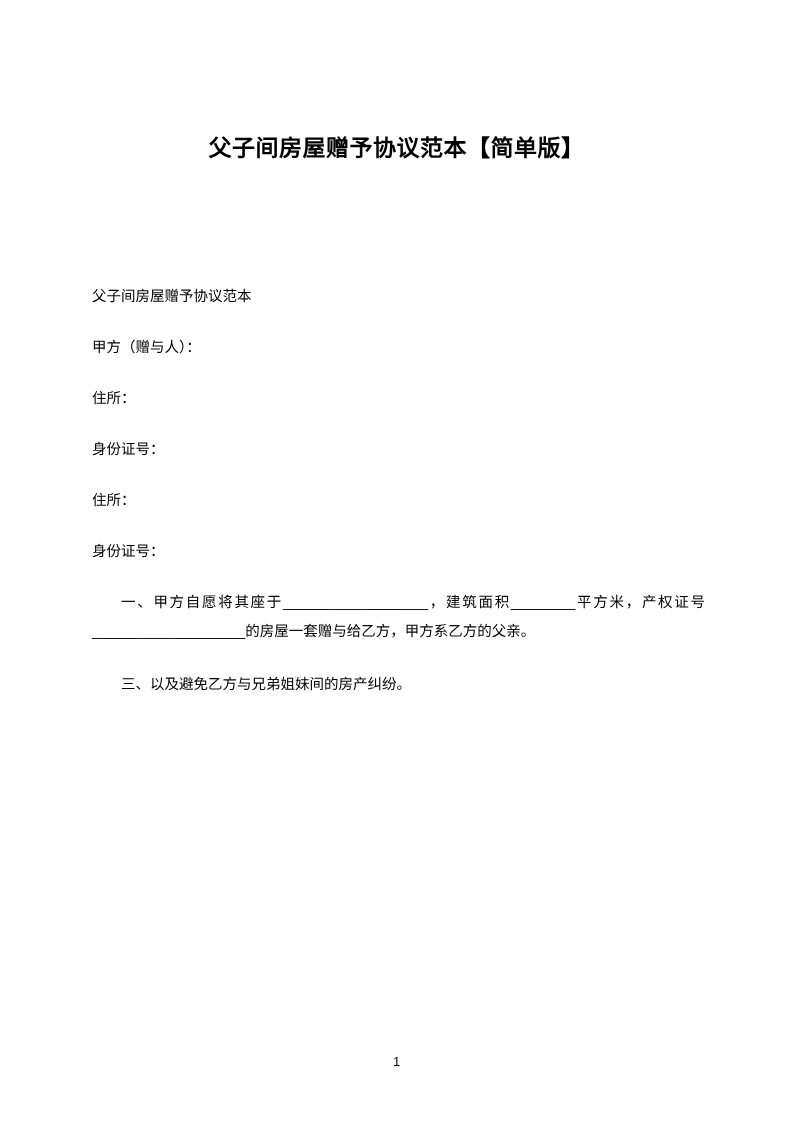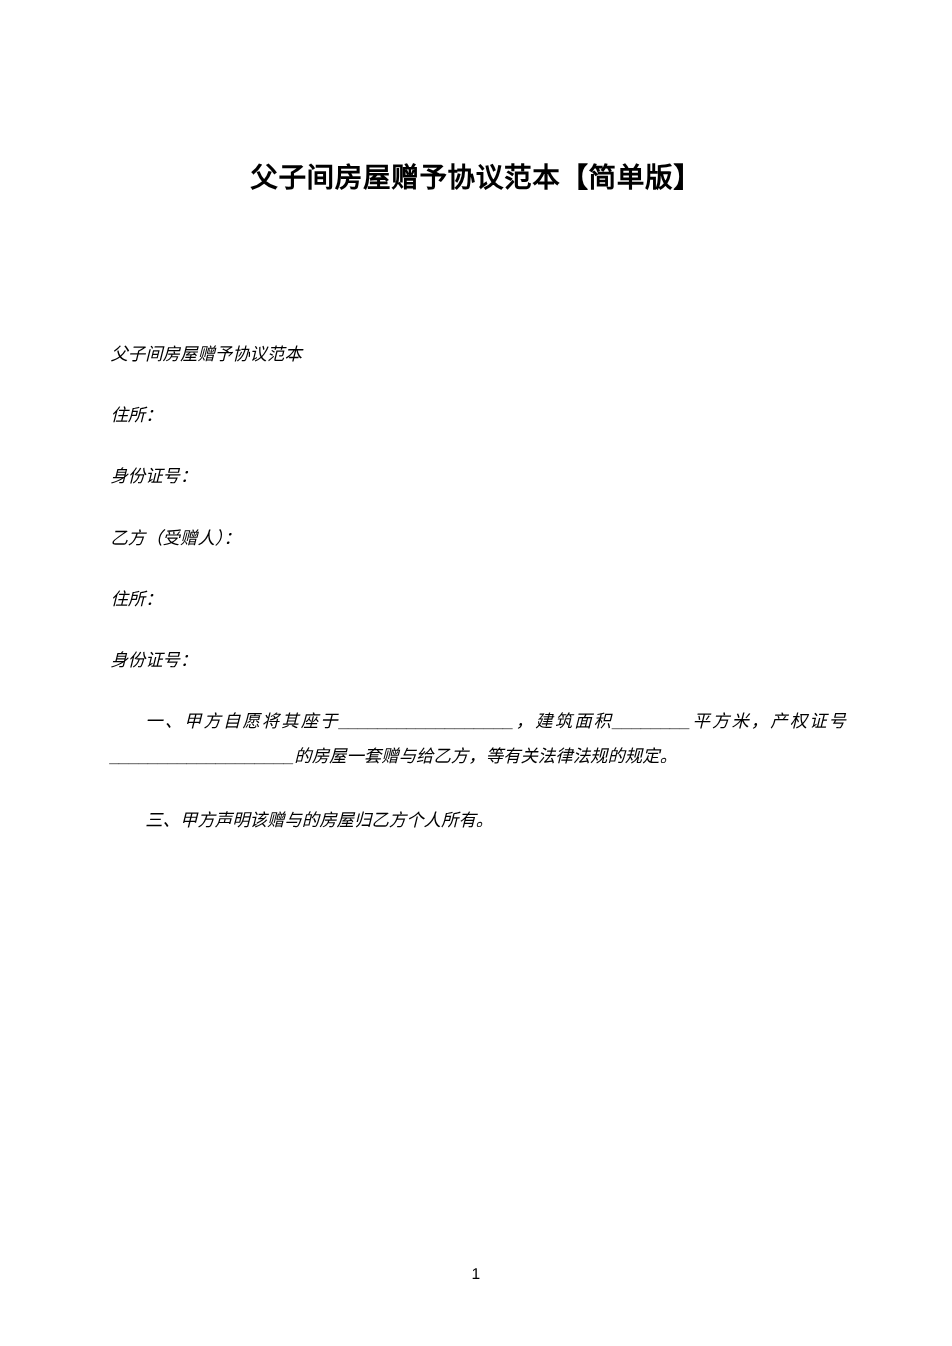--- a/index.html
+++ b/index.html
@@ -30,21 +30,20 @@
     font-size: 23px;
     font-weight: bold;
     letter-spacing: 0.5px;
     line-height: 34px;
   }
   .body-block {
     position: absolute;
     top: 282px;
     left: 92px;
     width: 613px;
-    font-style: italic;
   }
   .para {
     font-size: 14.5px;
     line-height: 29px;
     margin: 0 0 24px 0;
     text-align: justify;
     text-justify: inter-ideograph;
   }
   .para.indent {
     text-indent: 2em;
@@ -66,26 +65,26 @@
 <body>
 
 <div class="page">
 
   <div class="doc-title">父子间房屋赠予协议范本【简单版】</div>
 
   <div class="body-block">
 
     <p class="para tight">父子间房屋赠予协议范本</p>
 
+    <p class="para tight">甲方（赠与人）：</p>
     <p class="para tight">住所：</p>
     <p class="para tight">身份证号：</p>
-    <p class="para tight">乙方（受赠人）：</p>
     <p class="para tight">住所：</p>
     <p class="para tight">身份证号：</p>
 
-    <p class="para indent">一、甲方自愿将其座于__________________，建筑面积________平方米，产权证号___________________的房屋一套赠与给乙方，等有关法律法规的规定。</p>
-    <p class="para indent">三、甲方声明该赠与的房屋归乙方个人所有。</p>
+    <p class="para indent">一、甲方自愿将其座于__________________，建筑面积________平方米，产权证号___________________的房屋一套赠与给乙方，甲方系乙方的父亲。</p>
+    <p class="para indent">三、以及避免乙方与兄弟姐妹间的房产纠纷。</p>
 
   </div>
 
   <div class="page-number">1</div>
 
 </div>
 
 </body></html>

